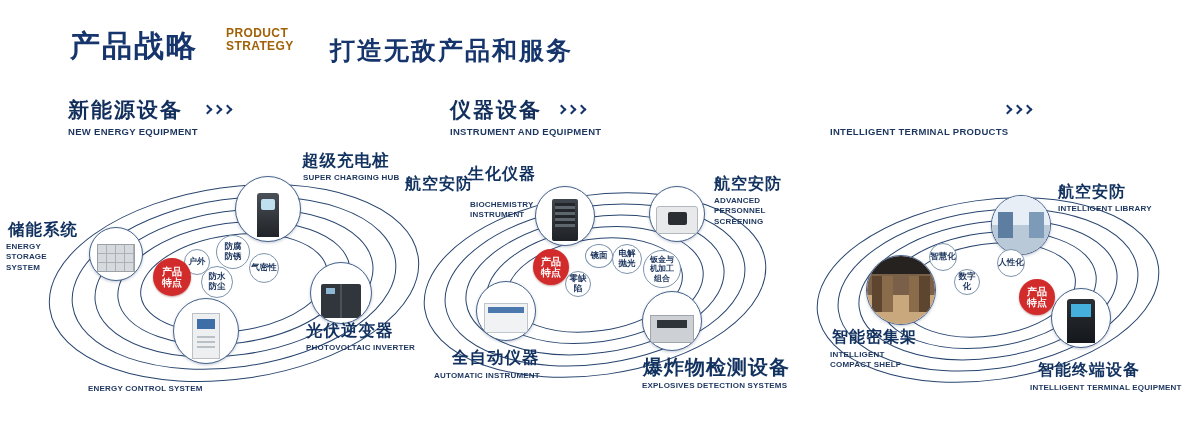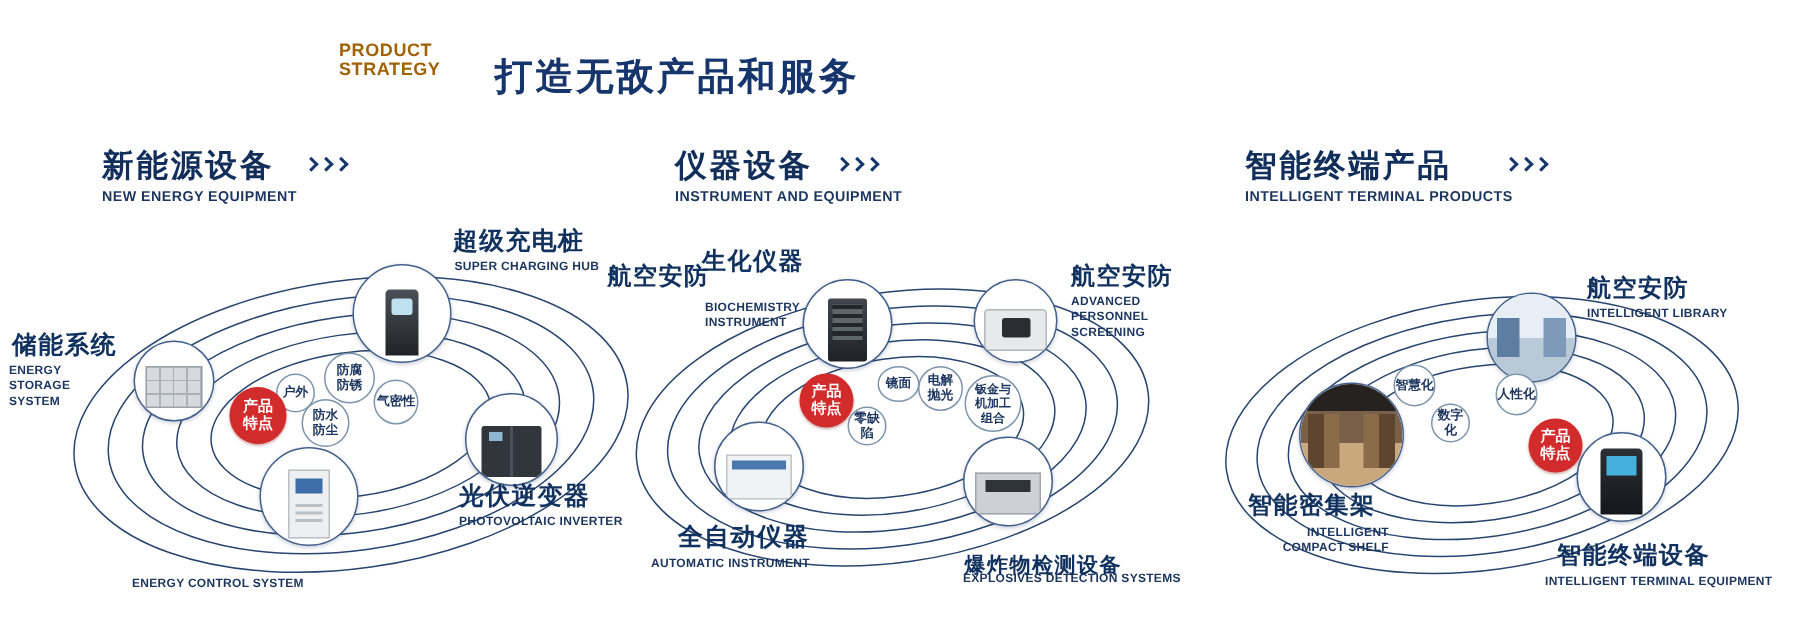--- a/index.html
+++ b/index.html
@@ -12,21 +12,21 @@
   .sec-cn{font-size:21px;font-weight:bold;color:#122f5c;letter-spacing:2px;white-space:nowrap}
   .sec-en{font-size:9.5px;font-weight:bold;color:#1c355e;letter-spacing:.3px;white-space:nowrap}
   .chev{display:flex;gap:3px;align-items:center}
   .chev i{display:block;width:7px;height:7px;border-top:2.5px solid #16356c;border-right:2.5px solid #16356c;transform:rotate(45deg)}
   .orbits{overflow:visible;z-index:1}
   .orbits ellipse{fill:none;stroke:#28456f;stroke-width:1}
   .pcircle{border-radius:50%;background:#fff;border:1.5px solid #44618c;overflow:hidden;display:flex;align-items:flex-end;justify-content:center;z-index:3;box-shadow:0 1px 3px rgba(20,40,80,.25)}
   .cnlab{font-size:16.5px;font-weight:bold;color:#11315f;z-index:4;letter-spacing:1px;white-space:nowrap}
   .enlab{font-size:8px;font-weight:bold;color:#1c355e;z-index:4;letter-spacing:.2px;line-height:1.3}
   .nowrap{white-space:nowrap}
-  .alright{text-align:right}
+  .alright{text-align:left}
   .fbadge{background:#d22b2b;color:#fff;border-radius:50%;display:flex;align-items:center;justify-content:center;text-align:center;z-index:5;font-weight:bold;box-shadow:0 1px 2px rgba(120,20,20,.4)}
   .fbadge span{display:block;width:22px;font-size:10px;line-height:1.15}
   .bubble{background:#fff;border:1px solid #7d94ad;border-radius:50%;display:flex;align-items:center;justify-content:center;text-align:center;color:#1c355e;font-weight:bold;z-index:4}
   .bubble span{font-size:8.5px;line-height:1.15}
   .b2 span{display:block;width:20px}
   .b3 span{display:block;width:28px;font-size:8px}
   
   .dev{position:relative;margin-bottom:5px}
   .fill{position:absolute;inset:0;margin:0}
   .d-charger{width:22px;height:44px;background:linear-gradient(180deg,#4a5057,#202327);border-radius:3px 3px 0 0;margin-bottom:4px}
@@ -52,20 +52,21 @@
   .d-shelfroom::before{content:"";position:absolute;left:8%;top:30%;width:30%;height:52%;background:linear-gradient(90deg,#5d452f 0 50%,#8a6b4a 50% 100%)}
   .d-shelfroom::after{content:"";position:absolute;right:8%;top:30%;width:30%;height:52%;background:linear-gradient(90deg,#8a6b4a 0 50%,#5d452f 50% 100%)}
   .d-kiosk{width:28px;height:44px;background:linear-gradient(180deg,#2b3036,#14171b);border-radius:3px 3px 0 0;margin-bottom:4px}
   .d-kiosk::before{content:"";position:absolute;top:5px;left:4px;width:20px;height:13px;background:#45b0dc}
 </style>
 </head>
 <body>
 
 <div class="canvas">
 
+  <div class="h-cn">产品战略</div>
   <div class="h-en">
     <div>PRODUCT</div>
     <div>STRATEGY</div>
   </div>
   <div class="h-slogan">打造无敌产品和服务</div>
 
   <div class="sec-cn" style="left:68px;top:96px">新能源设备</div>
   <div class="chev" style="left:204px;top:106px">
       <i></i>
       <i></i>
@@ -74,21 +75,20 @@
   <div class="sec-en" style="left:68px;top:126px">NEW ENERGY EQUIPMENT</div>
 
   <div class="sec-cn" style="left:450px;top:96px">仪器设备</div>
   <div class="chev" style="left:558px;top:106px">
       <i></i>
       <i></i>
       <i></i>
     </div>
   <div class="sec-en" style="left:450px;top:126px">INSTRUMENT AND EQUIPMENT</div>
 
-  <div class="sec-cn" style="left:830px;top:96px">智能终端产品</div>
   <div class="chev" style="left:1004px;top:106px">
       <i></i>
       <i></i>
       <i></i>
     </div>
   <div class="sec-en" style="left:830px;top:126px">INTELLIGENT TERMINAL PRODUCTS</div>
 
   <svg class="orbits" style="left:42px;top:183px" width="380" height="200" viewBox="0 0 380 200">
     <g transform="rotate(-8 192 100)">
       <ellipse cx="192" cy="100" rx="186" ry="96"></ellipse>
@@ -172,21 +172,21 @@
 
   <div class="pcircle" style="left:476px;top:281px;width:60px;height:60px">
     <div class="dev d-auto"></div>
   </div>
   <div class="cnlab" style="left:452px;top:347px">全自动仪器</div>
   <div class="enlab nowrap" style="left:434px;top:371px">AUTOMATIC INSTRUMENT</div>
 
   <div class="pcircle" style="left:642px;top:291px;width:60px;height:60px">
     <div class="dev d-detect"></div>
   </div>
-  <div class="cnlab" style="left:643px;top:368px;font-size:14px">爆炸物检测设备</div>
+  <div class="cnlab" style="left:643px;top:354px;font-size:20px">爆炸物检测设备</div>
   <div class="enlab nowrap" style="left:642px;top:381px">EXPLOSIVES DETECTION SYSTEMS</div>
 
   <div class="fbadge" style="left:533px;top:249px;width:36px;height:36px">
       <span>产品特点</span>
     </div>
   <div class="bubble" style="left:585px;top:244px;width:28px;height:24px">
       <span>镜面</span>
     </div>
   <div class="bubble b2" style="left:612px;top:244px;width:30px;height:30px">
       <span>电解抛光</span>

